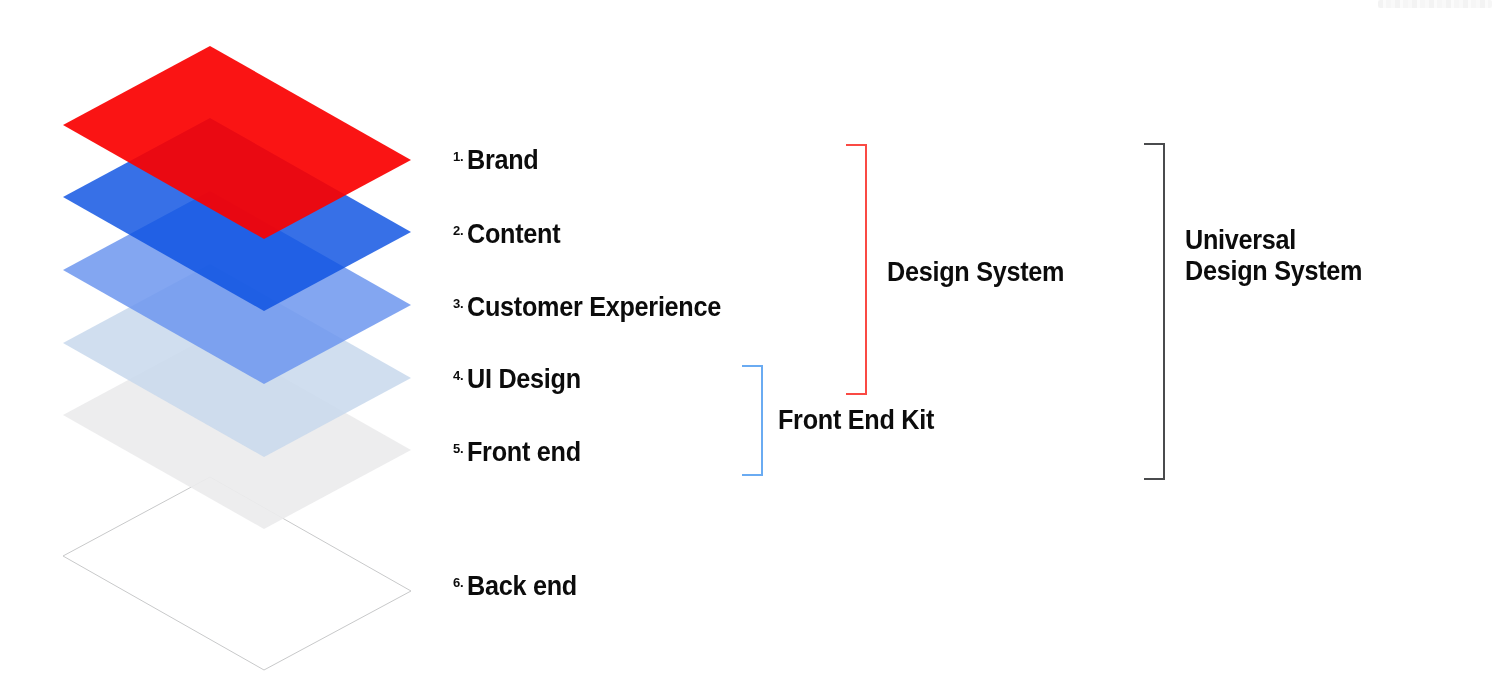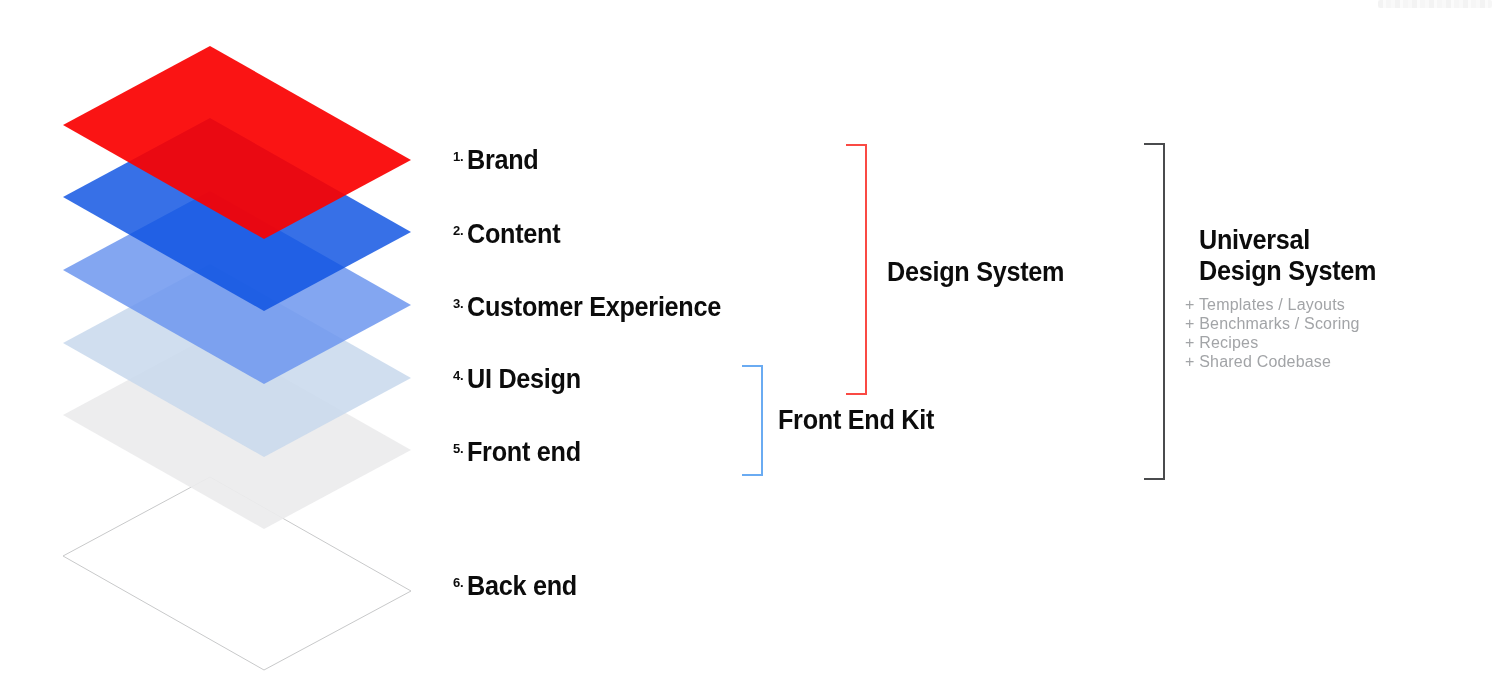--- a/index.html
+++ b/index.html
@@ -82,26 +82,20 @@
     <span class="lbl">Back end</span>
   </div>
 
   <div class="bracket" style="left: 846px; top: 144px; width: 19px; height: 247px; border-color: rgb(250, 74, 68);"></div>
   <div class="h-label" style="left:887px;top:256px;">Design System</div>
 
   <div class="bracket" style="left: 742px; top: 365px; width: 19px; height: 107px; border-color: rgb(106, 171, 242);"></div>
   <div class="h-label" style="left:778px;top:404px;">Front End Kit</div>
 
   <div class="bracket" style="left: 1144px; top: 143px; width: 19px; height: 333px; border-color: rgb(74, 75, 77);"></div>
-  <div class="universal-title" style="left:1185px;top:224px;margin-left:14px;">
+  <div class="universal-title" style="left:1185px;top:224px;">
     <div class="h-title-line">Universal</div>
     <div class="h-title-line">Design System</div>
-  </div>
-  <div class="universal-items" style="left:1185px;top:295px;">
-    <div class="plus-item">+ Templates / Layouts</div>
-    <div class="plus-item">+ Benchmarks / Scoring</div>
-    <div class="plus-item">+ Recipes</div>
-    <div class="plus-item">+ Shared Codebase</div>
   </div>
 
   <div class="watermark"></div>
 
 </div>
 
 </body></html>

